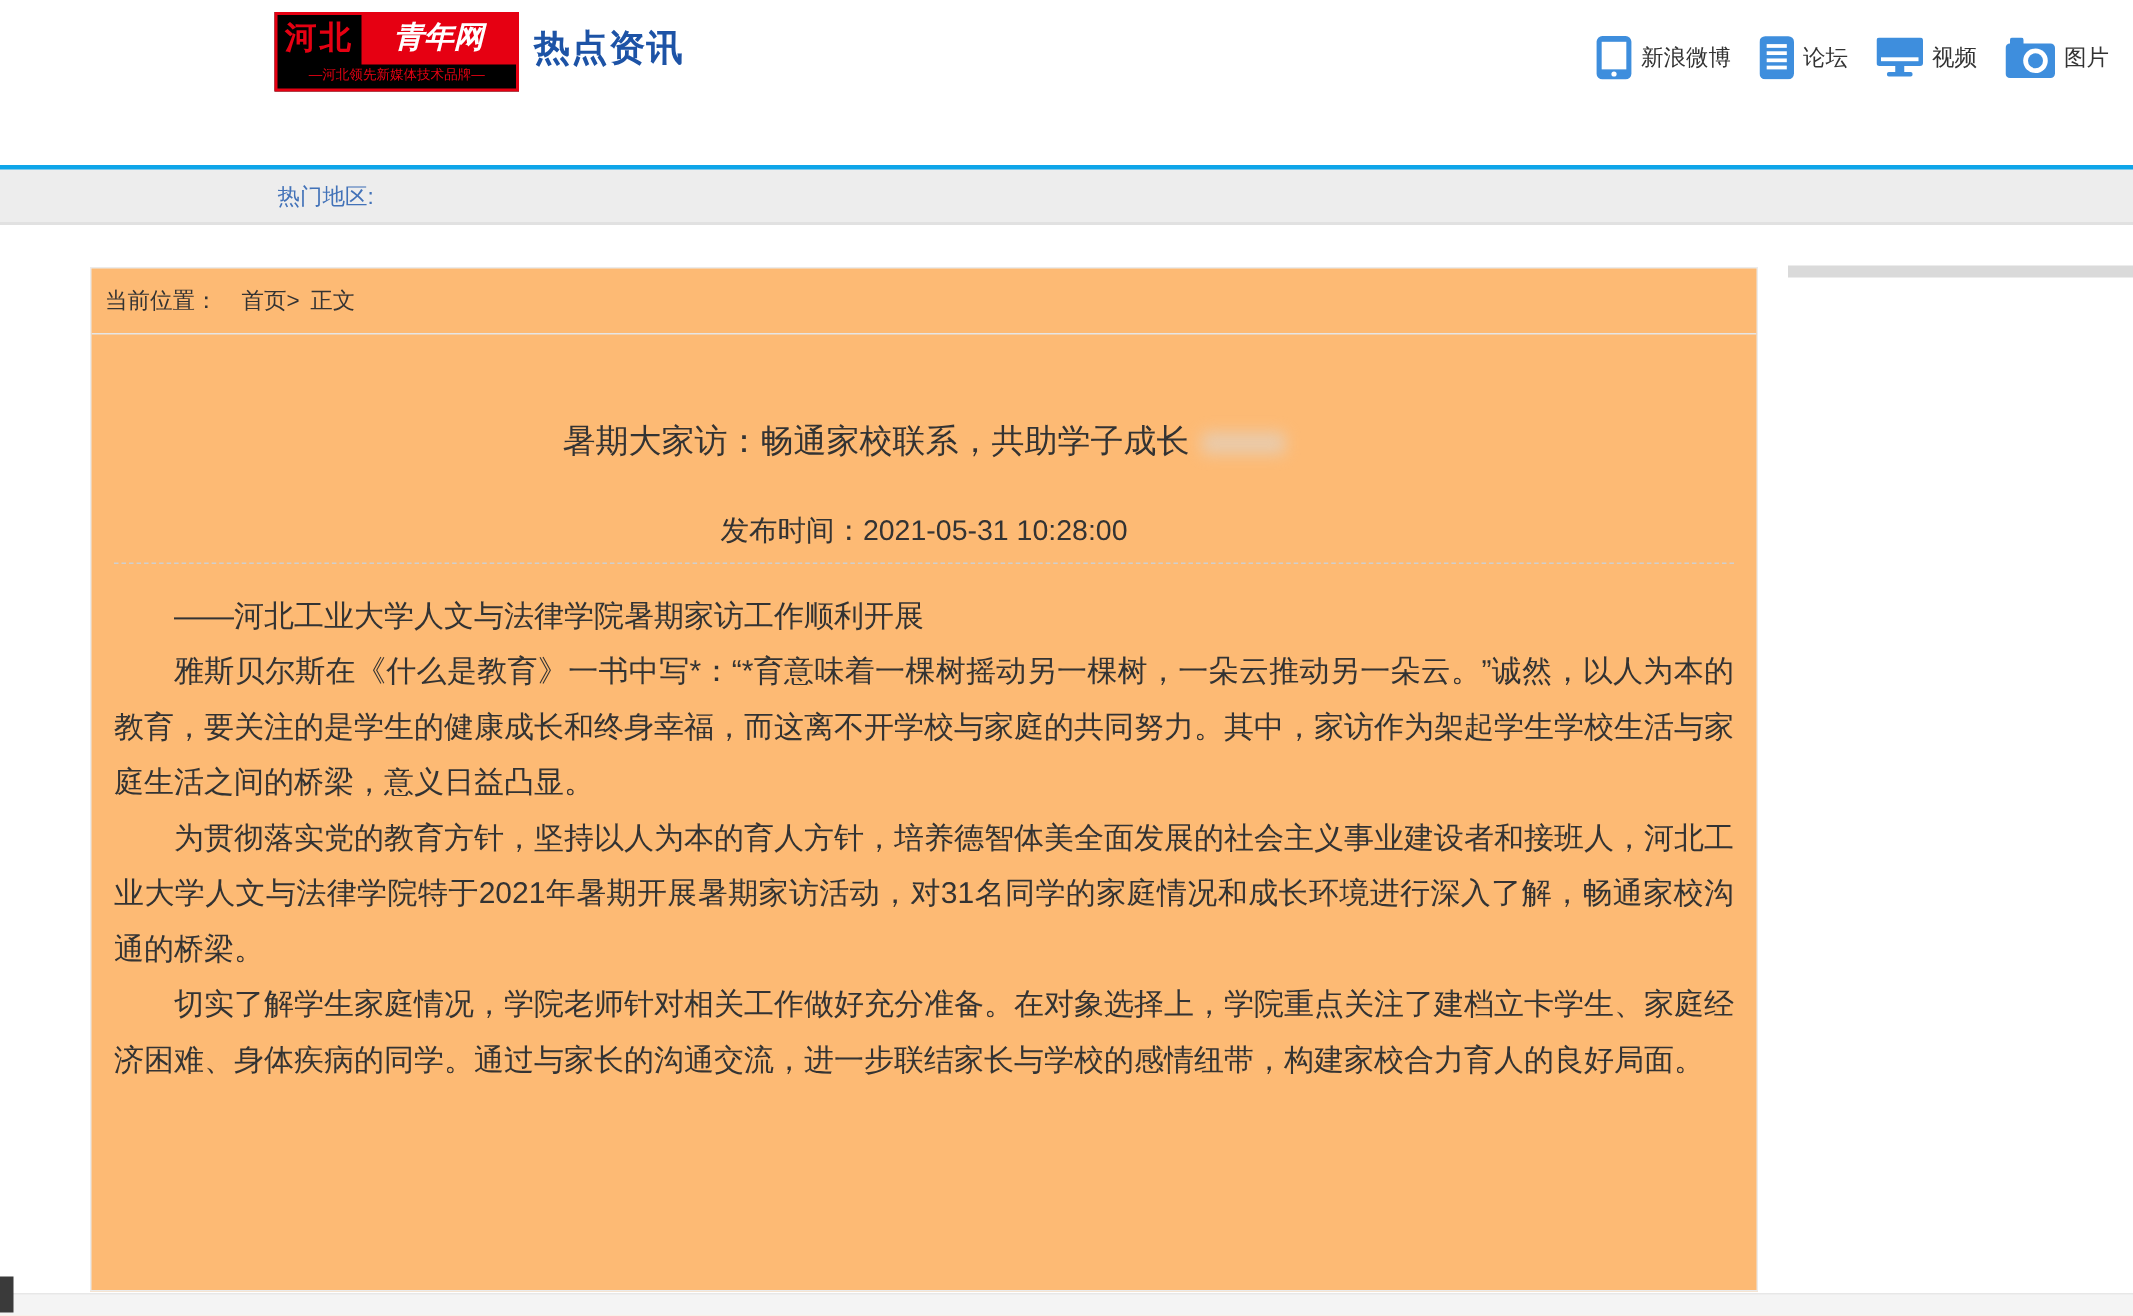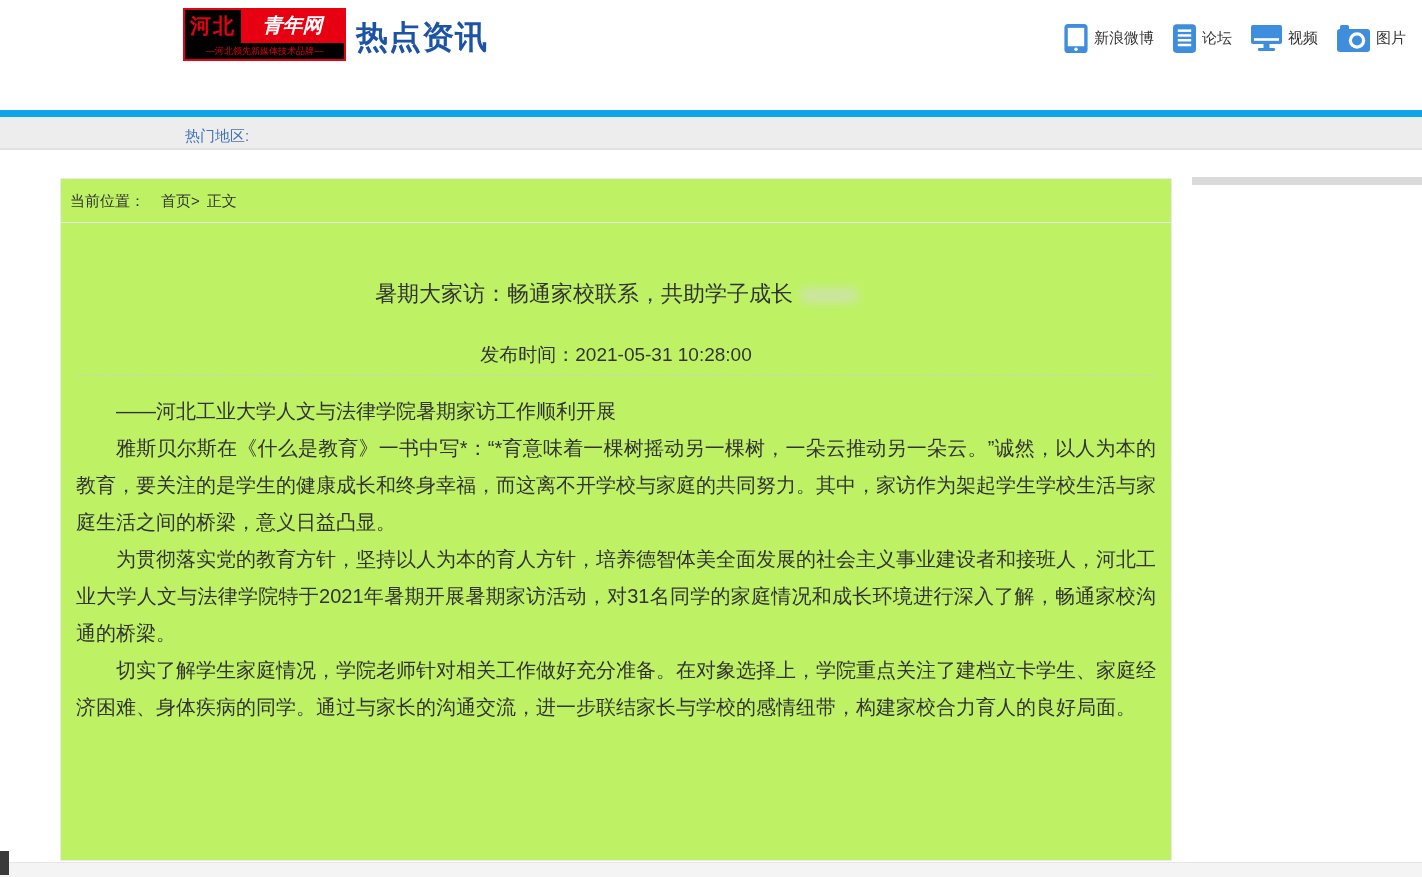--- a/index.html
+++ b/index.html
@@ -12,38 +12,38 @@
   .logo { position:absolute; left:183px; top:8px; width:163px; height:53px;
           border:2px solid #e60012; background:#000000; cursor:pointer; }
   .logo-top { display:flex; height:33px; }
   .logo-hebei { color:#e60012; font-weight:bold; font-size:21px; line-height:31px;
                 padding:0 5px; letter-spacing:2px; white-space:nowrap; }
   .logo-qn { background:#e60012; color:#fff; font-weight:bold; font-style:italic;
              font-size:20px; line-height:31px; flex:1; text-align:center; white-space:nowrap; }
   .logo-tagline { color:#e60012; font-size:9.5px; text-align:center; line-height:15px;
                   white-space:nowrap; transform:scale(.95); }
 
-  .section-title { position:absolute; left:356px; top:16px; font-size:32px; font-weight:bold;
+  .section-title { position:absolute; left:356px; top:16px; font-size:24px; font-weight:bold;
                    color:#1d53a6; letter-spacing:1px; }
 
   .quick-links { position:absolute; right:16px; top:22px; height:32px;
                  display:flex; align-items:center; column-gap:19px; }
   .ql { display:flex; align-items:center; column-gap:6px; cursor:pointer; text-decoration:none;justify-content:flex-end; }
   .ql-icon { display:flex; align-items:center; }
   .ql-label { font-size:15px; color:#333; }
 
   
   .navbar { position:absolute; left:0; top:110px; width:1422px; height:40px;
-            background:#ededed; border-top:7px solid #0ea5e9; border-bottom:2px solid #e1e1e1; }
+            background:#ededed; border-top:3px solid #0ea5e9; border-bottom:2px solid #e1e1e1; }
   .navbar-label { position:absolute; left:185px; top:0; line-height:38px;
                   font-size:15px; color:#4272b8; }
 
   
   .content-box { position:absolute; left:60px; top:178px; width:1112px; height:683px;
-                 background:#bef264; border:1px solid #ebebeb; overflow:hidden; }
+                 background:#fdba74; border:1px solid #ebebeb; overflow:hidden; }
   .breadcrumb { height:44px; line-height:44px; border-bottom:1px solid #e6e6e6;
                 padding-left:9px; font-size:15px; color:#333; }
   .breadcrumb .bc-home { margin-left:16px; color:#333; text-decoration:none; cursor:pointer; }
   .breadcrumb .bc-sep { margin:0 2px 0 0; color:#333; }
   .breadcrumb .bc-cur { margin-left:5px; color:#333; }
 
   .article { padding:0 15px; }
   .article-title { text-align:center; margin-top:56px; font-size:22px; font-weight:400;
                    color:#333; line-height:30px; }
   .title-watermark { display:inline-block; width:56px; height:15px; background:#d9d9d9;

